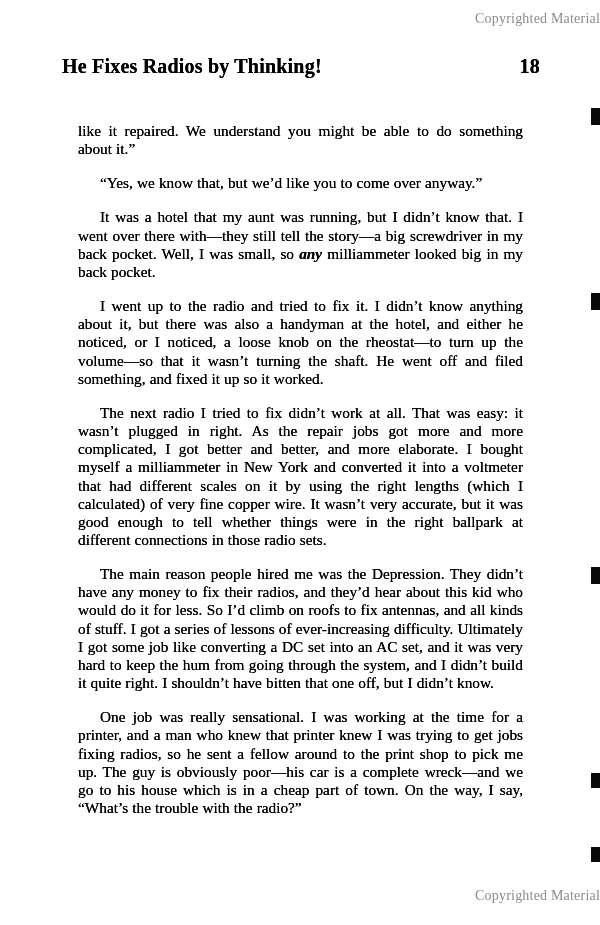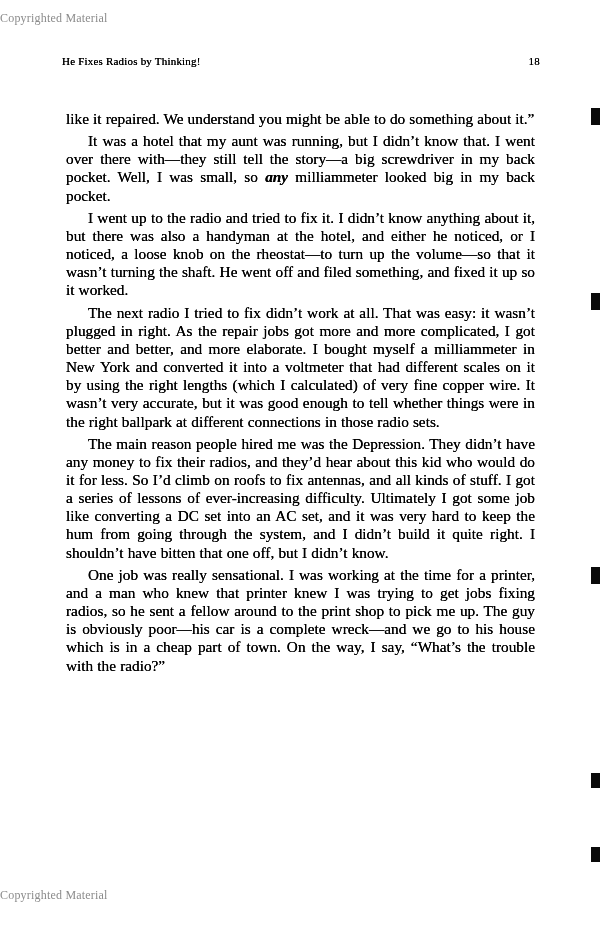--- a/index.html
+++ b/index.html
@@ -13,56 +13,56 @@
     height: 925px;
     background: #ffffff;
     overflow: hidden;
     font-family: "Liberation Serif", serif;
     color: #000;
   }
   .copyright {
     position: absolute;
     left: 0;
     width: 100%;
-    text-align: left;
+    text-align: right;
     font-family: "Liberation Serif", serif;
-    font-size: 12px;
+    font-size: 14px;
     color: #8b8b8b;
     letter-spacing: 0.2px;
   }
   .copyright.top { top: 11px; }
   .copyright.bottom { top: 888px; }
   .page-header {
     position: absolute;
     top: 55px;
     left: 62px;
     right: 60px;
     display: flex;
     justify-content: space-between;
     align-items: baseline;
-    font-weight: normal;
-    font-size: 11px;
+    font-weight: bold;
+    font-size: 20px;
     letter-spacing: 0.2px;
     text-shadow: 0 0 0.5px #000;
   }
   .page-body {
     position: absolute;
     top: 106px;
     left: 62px;
     width: 477px;
     font-size: 15.3px;
     line-height: 18.15px;
     text-align: justify;
     text-shadow: 0 0 0.55px #000;
     word-spacing: 0.3px;
     hyphens: auto;
     -webkit-hyphens: auto;
   }
   .page-body p {
-    margin: 4px;
+    margin: 16px;
     padding: 0;
   }
   .page-body p.indent {
     text-indent: 22px;
   }
   .italic {
     font-style: italic;
     font-weight: bold;
   }
   .scan-mark {
@@ -84,20 +84,21 @@
 
   <div class="copyright top">Copyrighted Material</div>
 
   <div class="page-header">
     <span class="chapter-title">He Fixes Radios by Thinking!</span>
     <span class="page-number">18</span>
   </div>
 
   <div class="page-body">
       <p class=""><span>like it repaired. We understand you might be able to do something about it.”</span></p>
+      <p class="indent"><span>“Yes, we know that, but we’d like you to come over anyway.”</span></p>
       <p class="indent"><span>It was a hotel that my aunt was running, but I didn’t know that. I went over there with—they still tell the story—a big screwdriver in my back pocket. Well, I was small, so </span><span class="italic">any</span><span> milliammeter looked big in my back pocket.</span></p>
       <p class="indent"><span>I went up to the radio and tried to fix it. I didn’t know anything about it, but there was also a handyman at the hotel, and either he noticed, or I noticed, a loose knob on the rheostat—to turn up the volume—so that it wasn’t turning the shaft. He went off and filed something, and fixed it up so it worked.</span></p>
       <p class="indent"><span>The next radio I tried to fix didn’t work at all. That was easy: it wasn’t plugged in right. As the repair jobs got more and more complicated, I got better and better, and more elaborate. I bought myself a milliammeter in New York and converted it into a voltmeter that had different scales on it by using the right lengths (which I calculated) of very fine copper wire. It wasn’t very accurate, but it was good enough to tell whether things were in the right ballpark at different connections in those radio sets.</span></p>
       <p class="indent"><span>The main reason people hired me was the Depression. They didn’t have any money to fix their radios, and they’d hear about this kid who would do it for less. So I’d climb on roofs to fix antennas, and all kinds of stuff. I got a series of lessons of ever-increasing difficulty. Ultimately I got some job like converting a DC set into an AC set, and it was very hard to keep the hum from going through the system, and I didn’t build it quite right. I shouldn’t have bitten that one off, but I didn’t know.</span></p>
       <p class="indent"><span>One job was really sensational. I was working at the time for a printer, and a man who knew that printer knew I was trying to get jobs fixing radios, so he sent a fellow around to the print shop to pick me up. The guy is obviously poor—his car is a complete wreck—and we go to his house which is in a cheap part of town. On the way, I say, “What’s the trouble with the radio?”</span></p>
     </div>
 
   <div class="copyright bottom">Copyrighted Material</div>
 
   <div class="scan-mark m1"></div>

